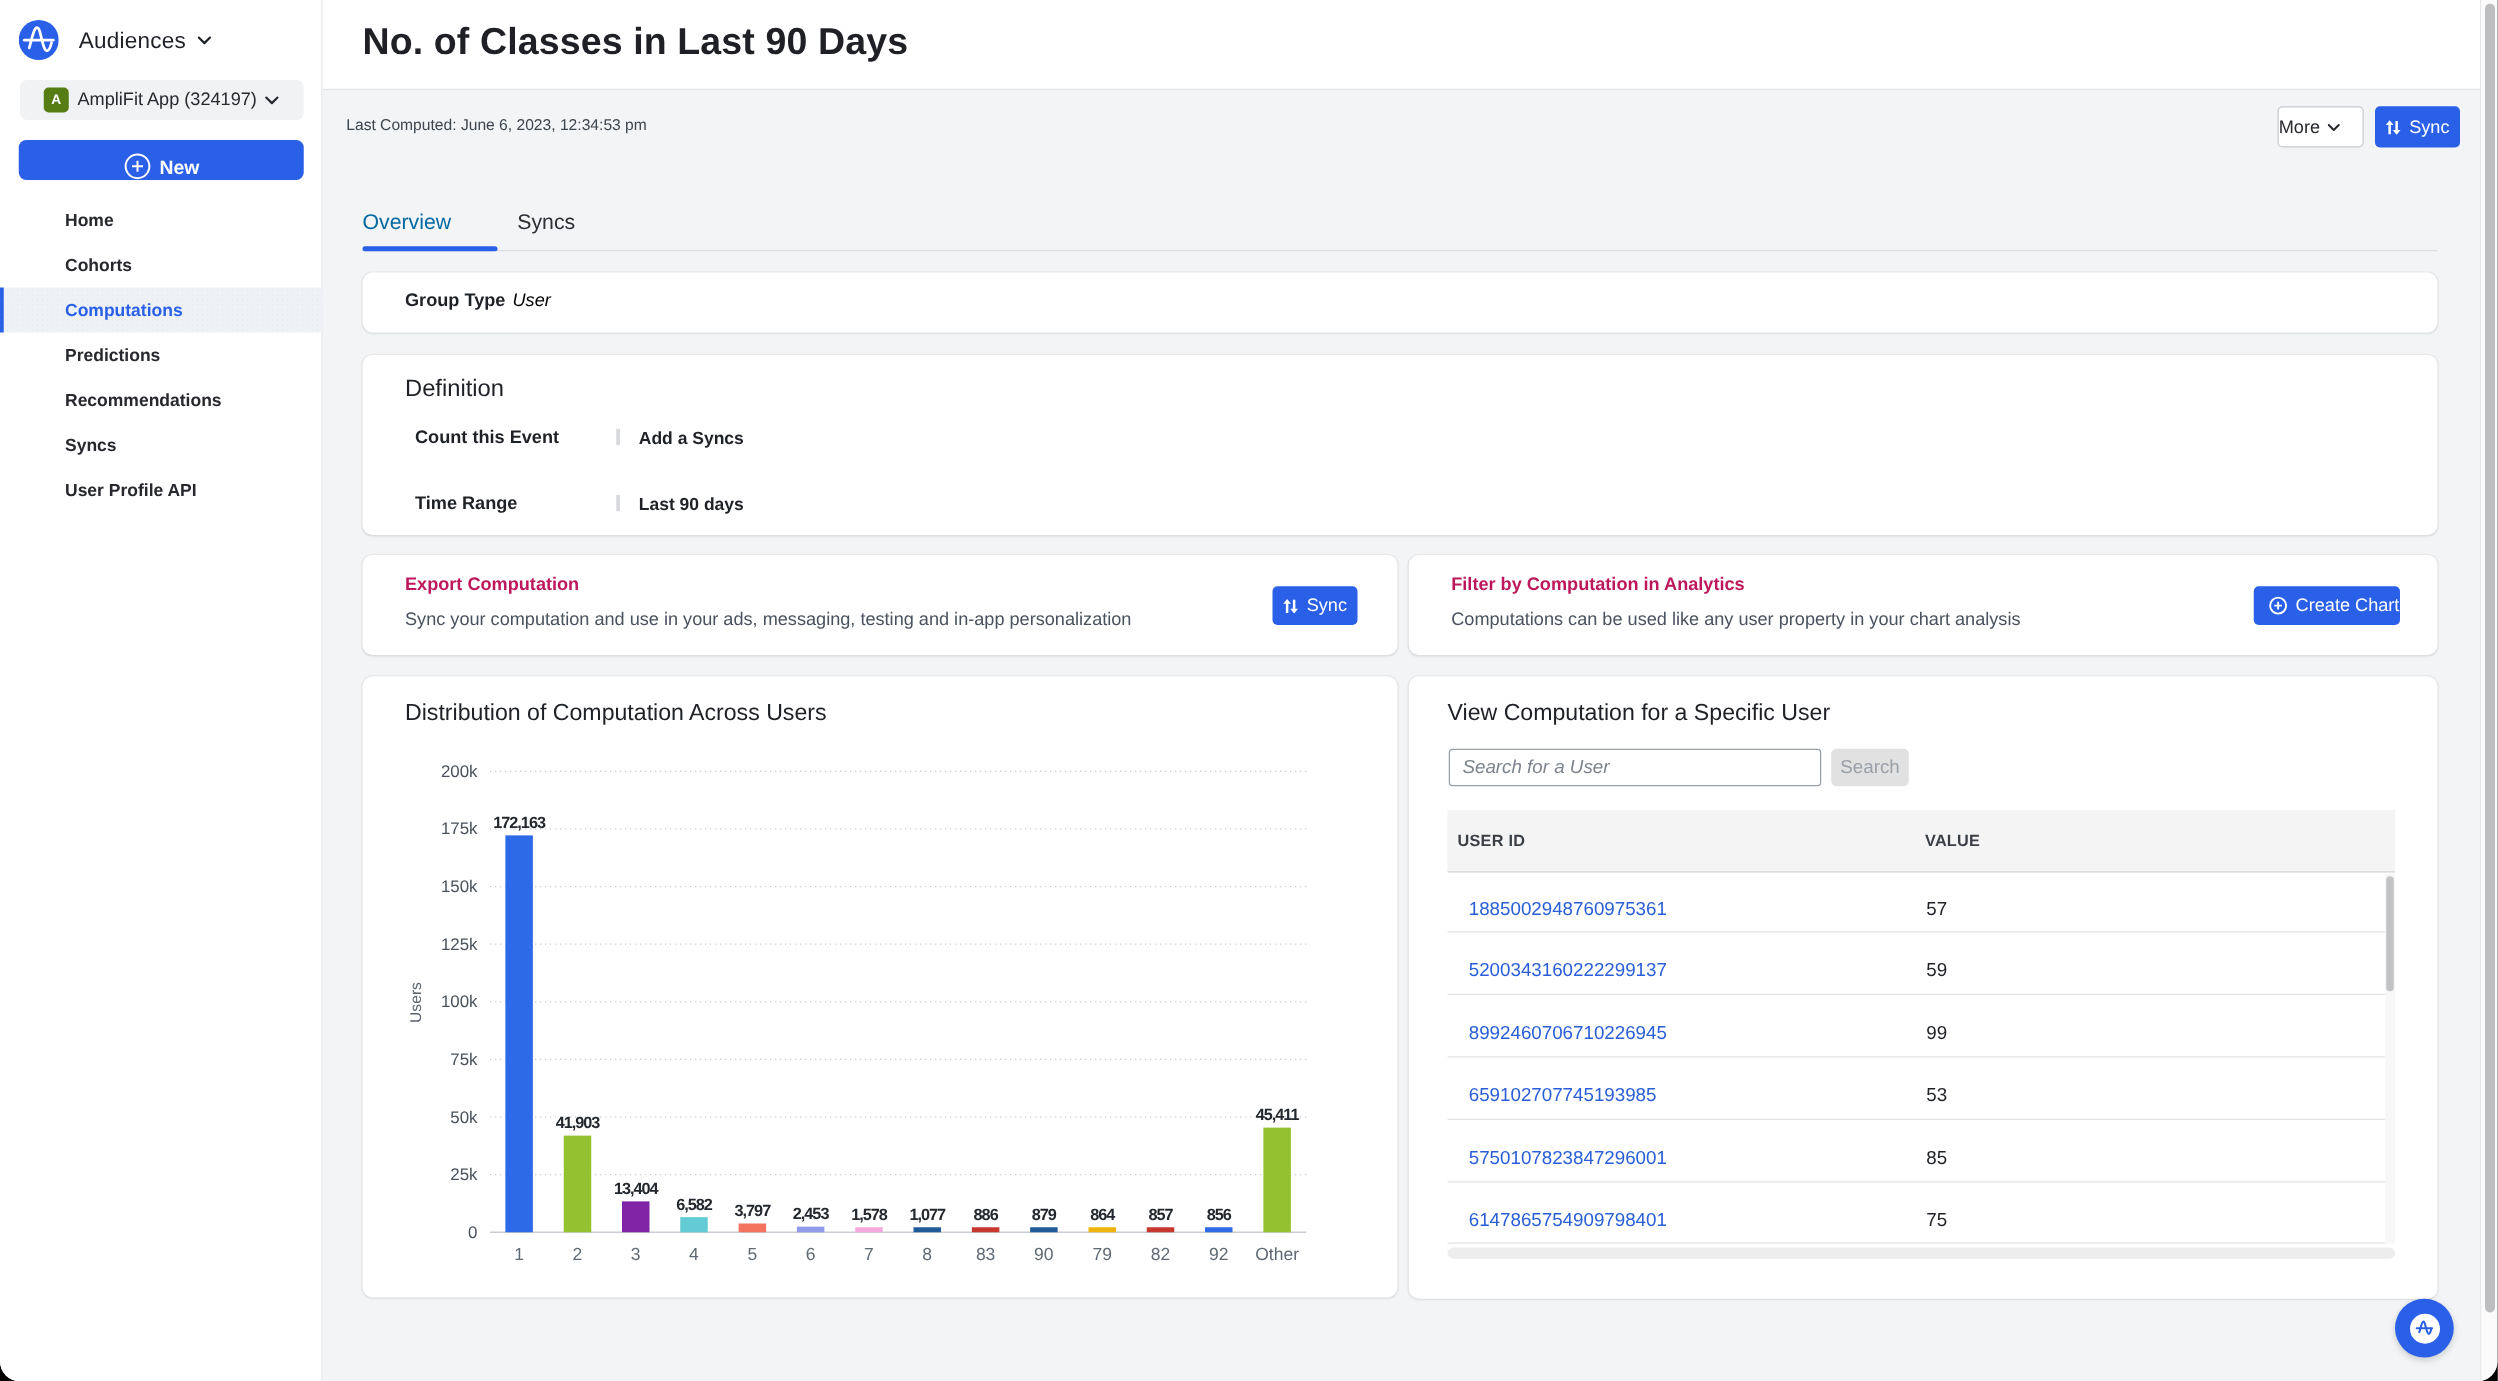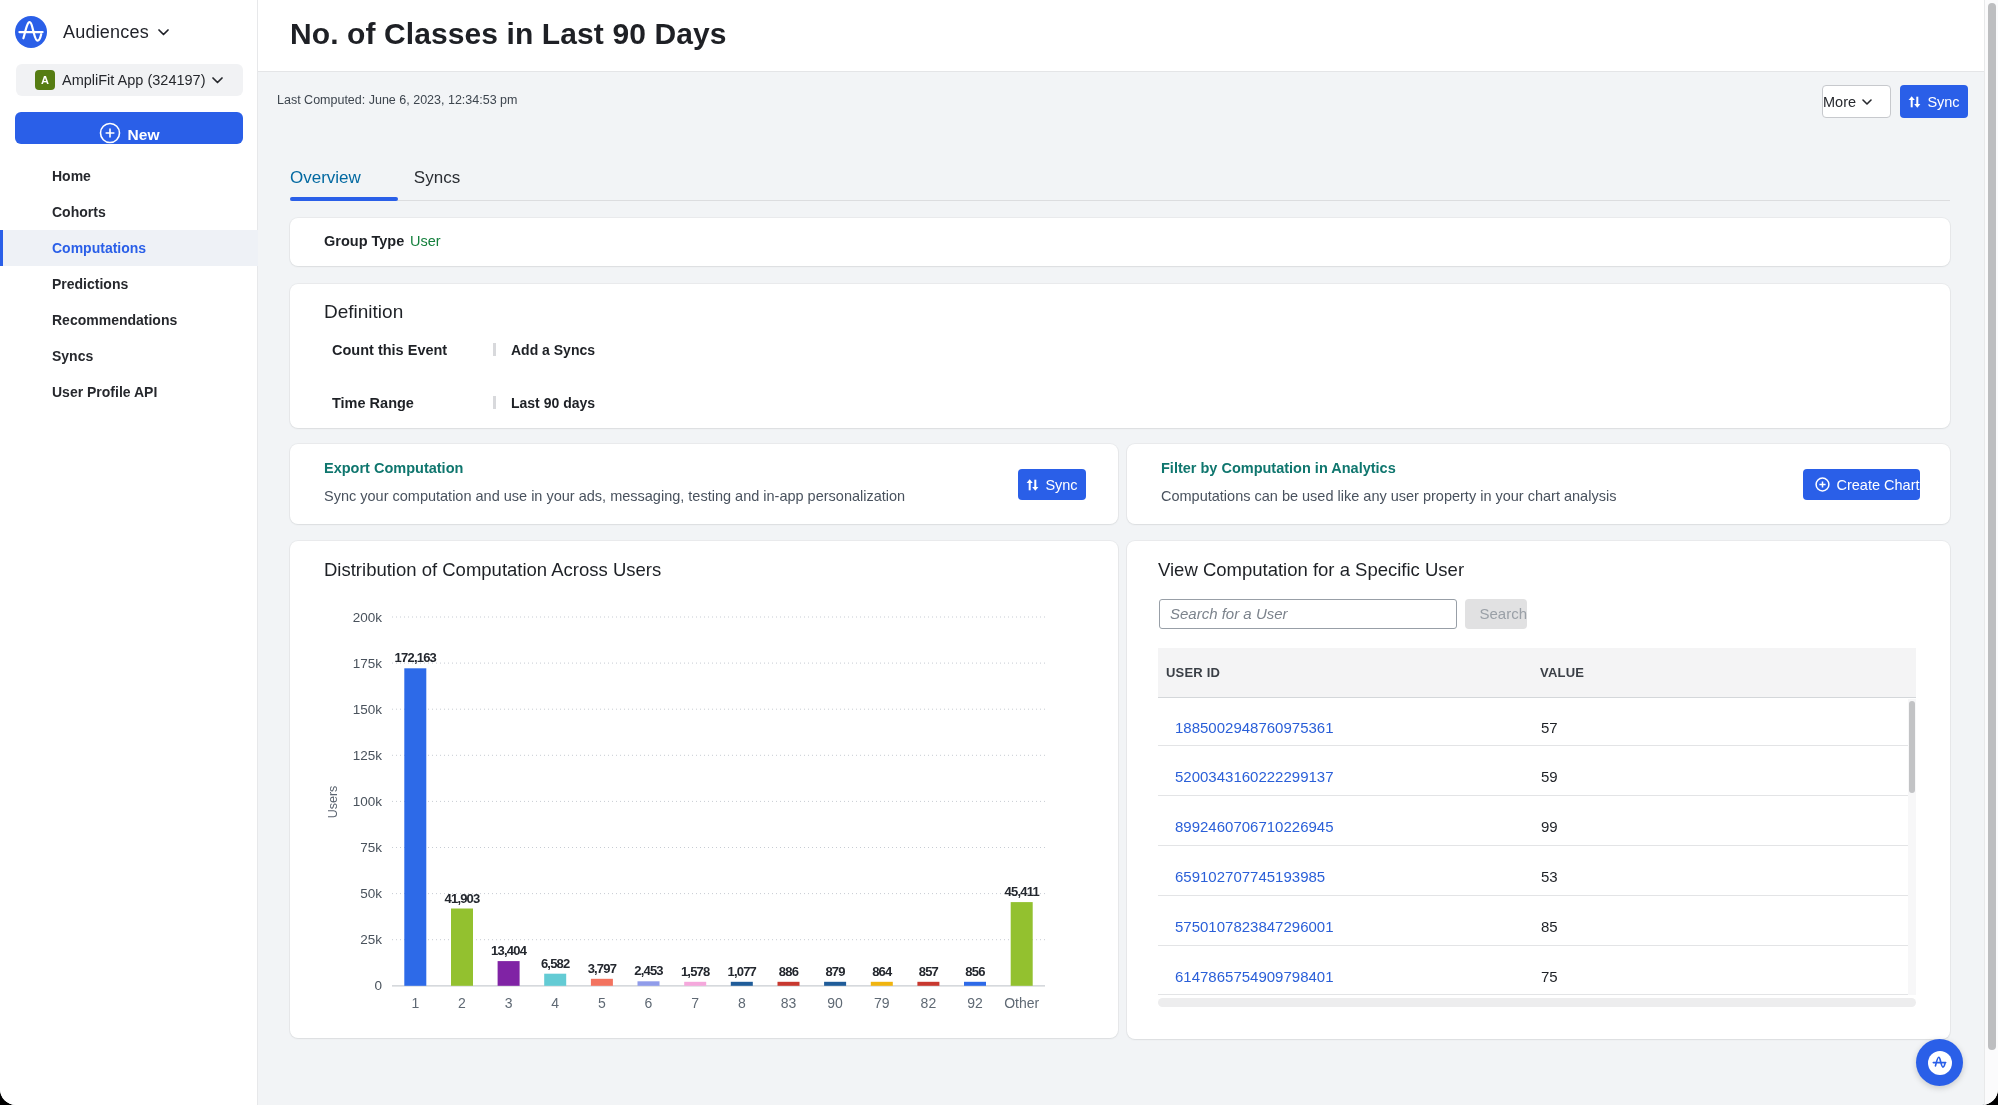--- a/index.html
+++ b/index.html
@@ -34,43 +34,43 @@
 
 #tabs { position:absolute; left:290px; top:168px; width:1660px; height:33px; border-bottom:1px solid #dcdddf; }
 #tabs .tab { position:absolute; top:0; height:33px; font-size:17px; color:#2b2e33; }
 #tabs .tab.t1 { left:0; width:108px; color:#0369a1; font-weight:500; }
 #tabs .tab.t2 { left:108px; width:78px; text-align:center; }
 #tabs .underline { position:absolute; left:0; top:29px; width:108px; height:4px; background:#2a5fe8; border-radius:2px; }
 
 .card { position:absolute; background:#fff; border-radius:8px; box-shadow:0 1px 2px rgba(25,28,33,0.06), 0 0 0 1px rgba(230,231,234,0.8); }
 #card-group { left:290px; top:218px; width:1660px; height:48px; }
 #card-group .lbl { position:absolute; left:34px; top:15px; font-size:14.5px; font-weight:bold; color:#1e2126; }
-#card-group .val { position:absolute; left:120px; top:15px; font-size:14.5px; color:#15803d; }
+#card-group .val { position:absolute; left:120px; top:15px; font-size:14.5px; color:#000000;font-style:italic; }
 #card-def { left:290px; top:284px; width:1660px; height:144px; }
 #card-def h2 { position:absolute; left:34px; top:17px; font-size:19px; font-weight:normal; color:#1e2126; }
 .defrow .lbl { position:absolute; left:42px; font-size:14.5px; font-weight:bold; color:#1e2126; }
 .defrow .pipe { position:absolute; left:203px; width:3px; height:13px; background:#d8d9dc; }
 .defrow .val { position:absolute; left:221px; font-size:14px; font-weight:bold; color:#1e2126; }
 #card-export { left:290px; top:444px; width:828px; height:80px; }
 #card-filter { left:1127px; top:444px; width:823px; height:80px; }
-.exp-title { position:absolute; left:34px; top:16px; font-size:14.5px; font-weight:bold; color:#0f766e; }
+.exp-title { position:absolute; left:34px; top:16px; font-size:14.5px; font-weight:bold; color:#be185d; }
 .exp-sub { position:absolute; left:34px; top:44px; font-size:14.5px; color:#49525e; }
 .bluebtn { position:absolute; background:#2a5fe8; border-radius:4px; color:#fff; font-size:14.5px; display:flex; align-items:center; justify-content:center; }
 #btn-sync2 { left:728px; top:25px; width:68px; height:31px; }
 #btn-sync2 svg { margin-right:6px; }
 #btn-create { left:676px; top:25px; width:117px; height:31px;padding-left:12px; }
 #btn-create svg { margin-right:6px; }
 
 #card-chart { left:290px; top:541px; width:828px; height:497px; }
 #card-chart h2 { position:absolute; left:34px; top:18px; font-size:18.5px; font-weight:normal; color:#1e2126; }
 
 #card-view { left:1127px; top:541px; width:823px; height:498px; }
 #card-view h2 { position:absolute; left:31px; top:18px; font-size:18.5px; font-weight:normal; color:#1e2126; }
 #searchbox { position:absolute; left:32px; top:58px; width:298px; height:30px; border:1px solid #989fa7; border-radius:3px; background:#fff; font-style:italic; font-size:15px; color:#7c838c; line-height:28px; padding-left:10px; }
-#searchbtn { position:absolute; left:338px; top:58px; width:62px; height:30px; background:#e1e1e2; border-radius:4px; font-size:15px; color:#9aa0a7; text-align:right; line-height:30px; }
+#searchbtn { position:absolute; left:338px; top:58px; width:62px; height:30px; background:#e1e1e2; border-radius:4px; font-size:15px; color:#9aa0a7; text-align:center; line-height:30px; }
 #tbl { position:absolute; left:31px; top:107px; width:758px; }
 #tbl .thead { position:absolute; left:0; top:0; width:758px; height:50px; background:#f4f4f5; border-bottom:1px solid #d4d7da; }
 #tbl .thead .c1 { position:absolute; left:8px; top:17px; font-size:13px; font-weight:bold; letter-spacing:0.2px; color:#3a3f46; }
 #tbl .thead .c2 { position:absolute; left:382px; top:17px; font-size:13px; font-weight:bold; letter-spacing:0.2px; color:#3a3f46; }
 #tbl .row { position:absolute; left:0; width:750px; border-bottom:1px solid #e3e4e6; }
 #tbl .row .id { position:absolute; left:17px; top:21px; font-size:15px; color:#2a5fd8; }
 #tbl .row .v { position:absolute; left:383px; top:21px; font-size:15px; color:#1e2126; }
 #vscroll { position:absolute; left:750px; top:51px; width:8px; height:296px; background:#f7f7f8; }
 #vscroll .thumb { position:absolute; left:1px; top:2px; width:6px; height:92px; background:#c2c3c5; border-radius:3px; }
 #hscroll { position:absolute; left:0px; top:350px; width:758px; height:9px; background:#ededee; border-radius:5px; }

